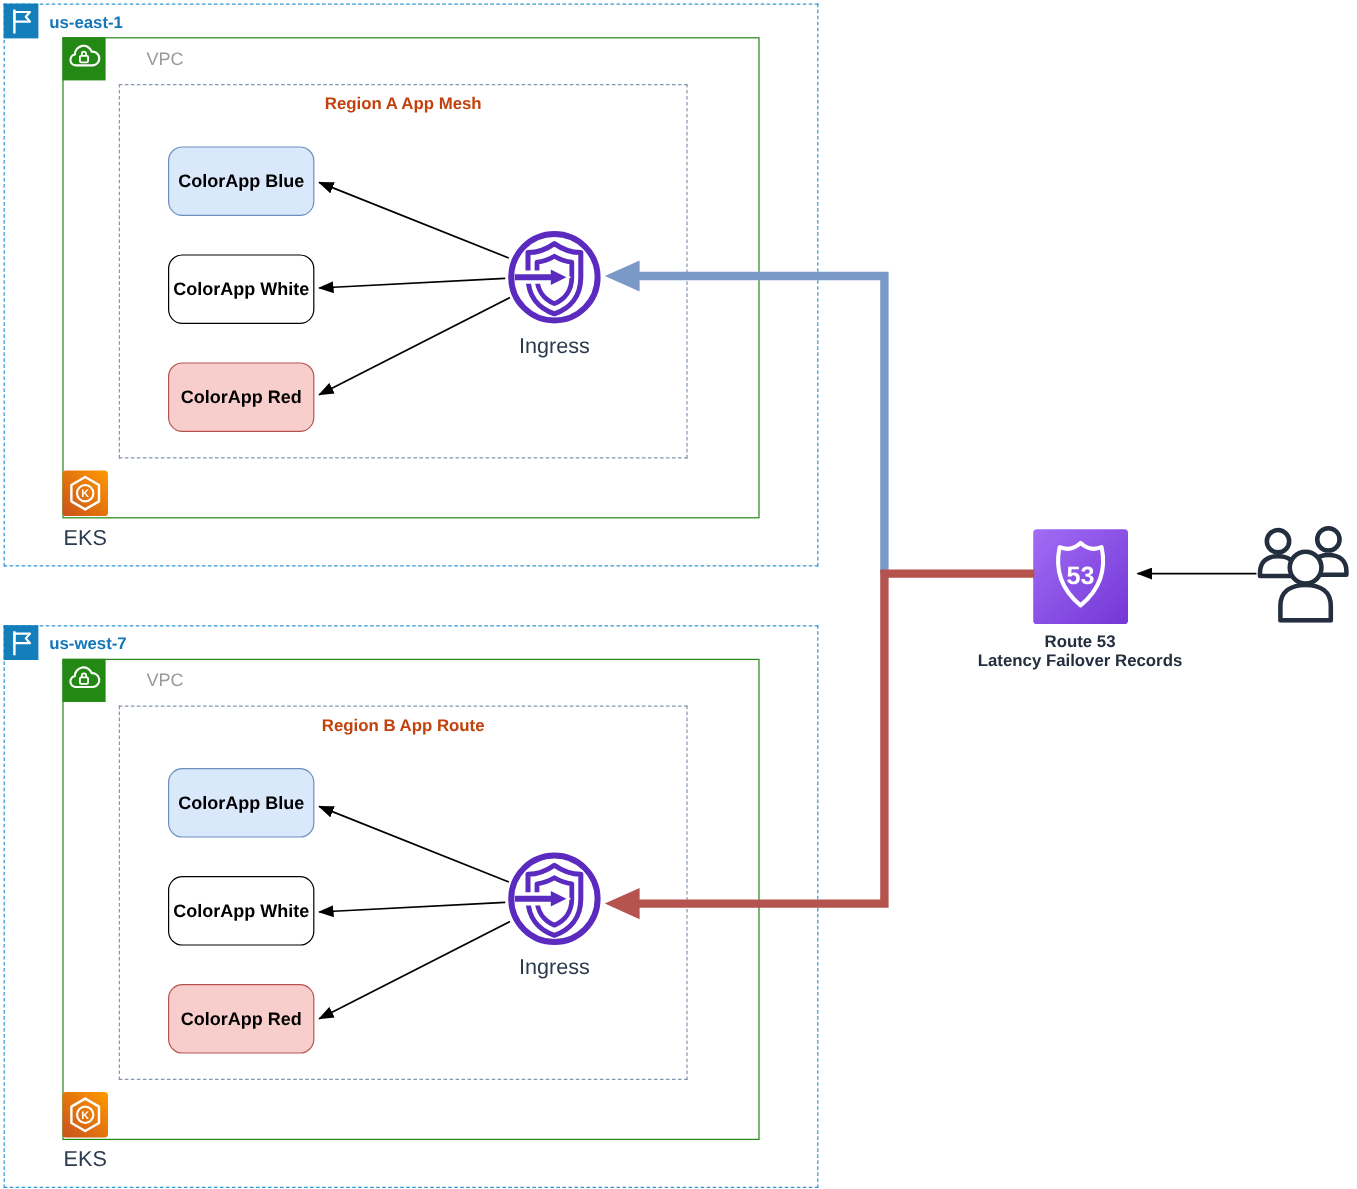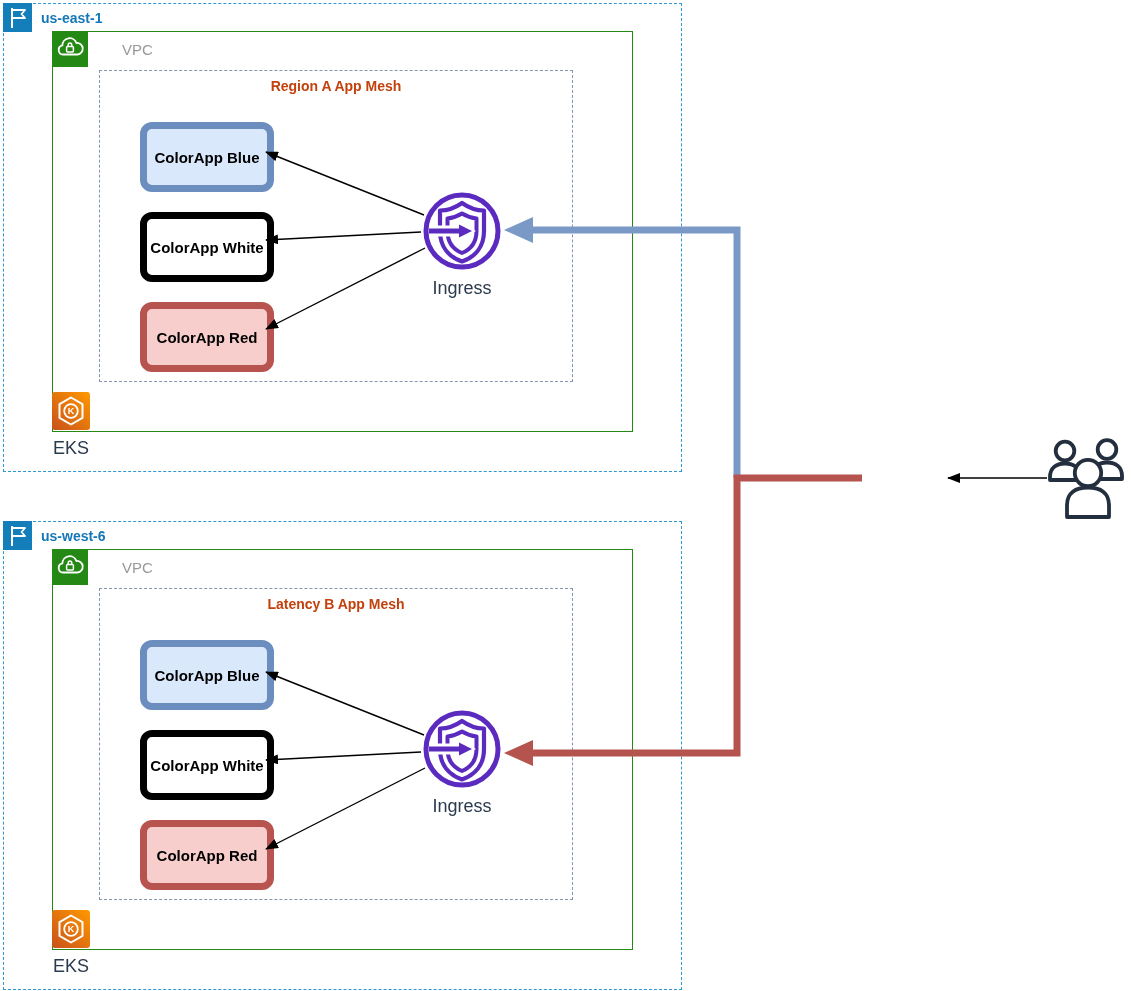--- a/index.html
+++ b/index.html
@@ -14,21 +14,21 @@
   .region-label{left:37px;top:6px;font-size:14px;font-weight:700;color:#1477B8;white-space:nowrap;}
   
   .vpc{border:1px solid #248814;}
   .vpc-icon{width:36px;height:36px;background:#248814;top:-1px;left:-1px;}
   .vpc-label{left:46px;top:9px;font-size:15px;font-weight:500;color:#999999;margin-left:23px;}
   
   .mesh{border:1px dashed #8496B0;}
   .mesh-title{left:0;right:0;top:7px;text-align:center;font-size:14px;font-weight:700;color:#c2410c;}
   
   .node{
-    width:120px;height:56px;border:7px solid #4d7c0f;border-radius:12px;
+    width:120px;height:56px;border:1px solid #4d7c0f;border-radius:12px;
     display:flex;align-items:center;justify-content:center;
     font-size:15px;font-weight:700;color:#000;text-align:center;
   }
   
   .under-label{font-size:18px;color:#2B3A4D;text-align:center;}
   .eks-icon{width:38px;height:38px;border-radius:3px;background:linear-gradient(45deg,#C8511B,#F90);}
   .r53-icon{width:79px;height:79px;border-radius:3px;background:linear-gradient(135deg,#A26CF5,#7436D6);}
   .r53-label{width:240px;text-align:center;font-size:14px;font-weight:700;color:#232F3E;line-height:16px;}
   svg{display:block;}
   #connectors{position:absolute;left:0;top:0;pointer-events:none;z-index:5;}
@@ -95,35 +95,35 @@
     <div class="abs under-label" style="left:42px;top:434px;width:50px;font-weight:500;">EKS</div>
   </div>
 
   <div class="abs region" style="left:3px;top:521px;width:677px;height:467px;">
     <div class="abs region-flag">
       <svg width="29" height="29" viewBox="0 0 29 29">
         <line x1="9" y1="5" x2="9" y2="25" stroke="#fff" stroke-width="2"></line>
         <path d="M9 7 L22 7 L18.5 11 L22 15 L9 15 Z" fill="none" stroke="#fff" stroke-width="1.8" stroke-linejoin="round"></path>
       </svg>
     </div>
-    <div class="abs region-label">us-west-6</div>
+    <div class="abs region-label">us-west-7</div>
 
     <div class="abs vpc" style="left:48px;top:27px;width:579px;height:399px;">
       <div class="abs vpc-icon">
         <svg width="36" height="36" viewBox="0 0 36 36">
           <path d="M11 23.5 a4.6 4.6 0 0 1 -0.6 -9.1 A7.2 7.2 0 0 1 24.4 12 A5 5 0 0 1 25.5 23.5 Z" fill="none" stroke="#fff" stroke-width="1.8" stroke-linejoin="round"></path>
           <rect x="14.6" y="15.5" width="6.8" height="5.4" rx="1" fill="none" stroke="#fff" stroke-width="1.5"></rect>
           <path d="M16.2 15.5 v-1.6 a1.8 1.8 0 0 1 3.6 0 v1.6" fill="none" stroke="#fff" stroke-width="1.5"></path>
         </svg>
       </div>
       <div class="abs vpc-label">VPC</div>
     </div>
 
     <div class="abs mesh" style="left:95px;top:66px;width:472px;height:310px;">
-      <div class="abs mesh-title">Latency B App Mesh</div>
+      <div class="abs mesh-title">Region B App Route</div>
     </div>
 
     <div class="abs node" style="left: 136px; top: 118px; background: rgb(218, 232, 252); border-color: rgb(108, 142, 191);">
       <span>ColorApp Blue</span>
     </div>
     <div class="abs node" style="left: 136px; top: 208px; background: rgb(255, 255, 255); border-color: rgb(0, 0, 0);">
       <span>ColorApp White</span>
     </div>
     <div class="abs node" style="left: 136px; top: 298px; background: rgb(248, 206, 204); border-color: rgb(184, 84, 80);">
       <span>ColorApp Red</span>
@@ -145,20 +145,30 @@
     <div class="abs eks-icon" style="left:48px;top:388px;">
       <svg width="38" height="38" viewBox="0 0 38 38">
         <polygon points="19,5.5 30.5,12.2 30.5,25.8 19,32.5 7.5,25.8 7.5,12.2" fill="none" stroke="#fff" stroke-width="2" stroke-linejoin="round"></polygon>
         <circle cx="19" cy="19" r="6.8" fill="none" stroke="#fff" stroke-width="1.8"></circle>
         <text x="19" y="22.3" font-size="9" font-weight="700" fill="#fff" text-anchor="middle" font-family="Liberation Sans,sans-serif">K</text>
       </svg>
     </div>
     <div class="abs under-label" style="left:42px;top:434px;width:50px;font-weight:500;">EKS</div>
   </div>
 
+  <div class="abs r53-icon" style="left:861px;top:441px;">
+    <svg width="79" height="79" viewBox="0 0 79 79">
+      <path d="M22 15 C28 17.5 34 16.5 39.5 11.5 C45 16.5 51 17.5 57 15 C60.8 33 56 50 39.5 63.5 C23 50 18.2 33 22 15 Z" fill="none" stroke="#fff" stroke-width="3.4" stroke-linejoin="round"></path>
+      <text x="39.5" y="45.5" font-size="21" font-weight="700" fill="#fff" text-anchor="middle" font-family="Liberation Sans,sans-serif">53</text>
+    </svg>
+  </div>
+  <div class="abs r53-label" style="left:780px;top:526px;">
+    <div>Route 53</div>
+    <div>Latency Failover Records</div>
+  </div>
 
   <div class="abs" style="left:1047px;top:437px;">
     <svg width="84" height="82" viewBox="0 0 84 82">
       <g stroke="#232F3E" stroke-width="3.8" fill="#fff" stroke-linejoin="round">
         <circle cx="18" cy="14" r="9.3"></circle>
         <path d="M3 43 L3 40 C3 31 9 26.5 18 26.5 C27 26.5 33 31 33 40 L33 43 Z"></path>
         <circle cx="60" cy="12.5" r="9.3"></circle>
         <path d="M45 42 L45 39 C45 30 51 25.5 60 25.5 C69 25.5 75 30 75 39 L75 42 Z"></path>
         <circle cx="41" cy="36" r="13.2"></circle>
         <path d="M20 80 L20 68 C20 56 28.5 50.5 41 50.5 C53.5 50.5 62 56 62 68 L62 80 Z"></path>

